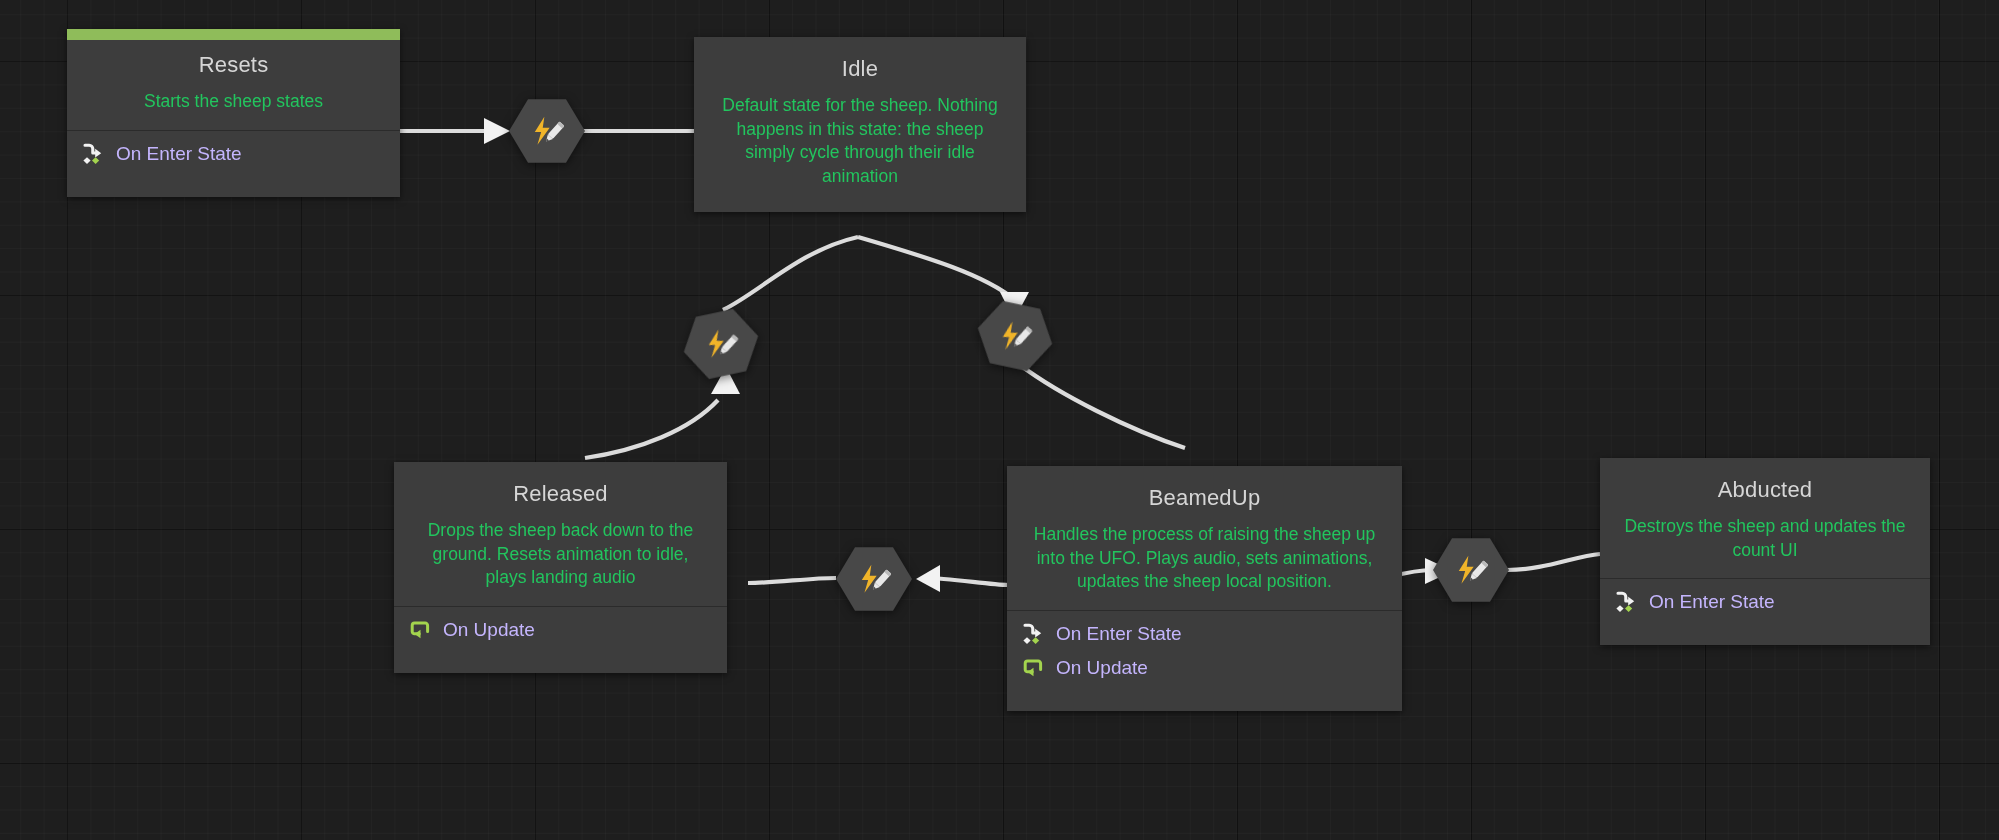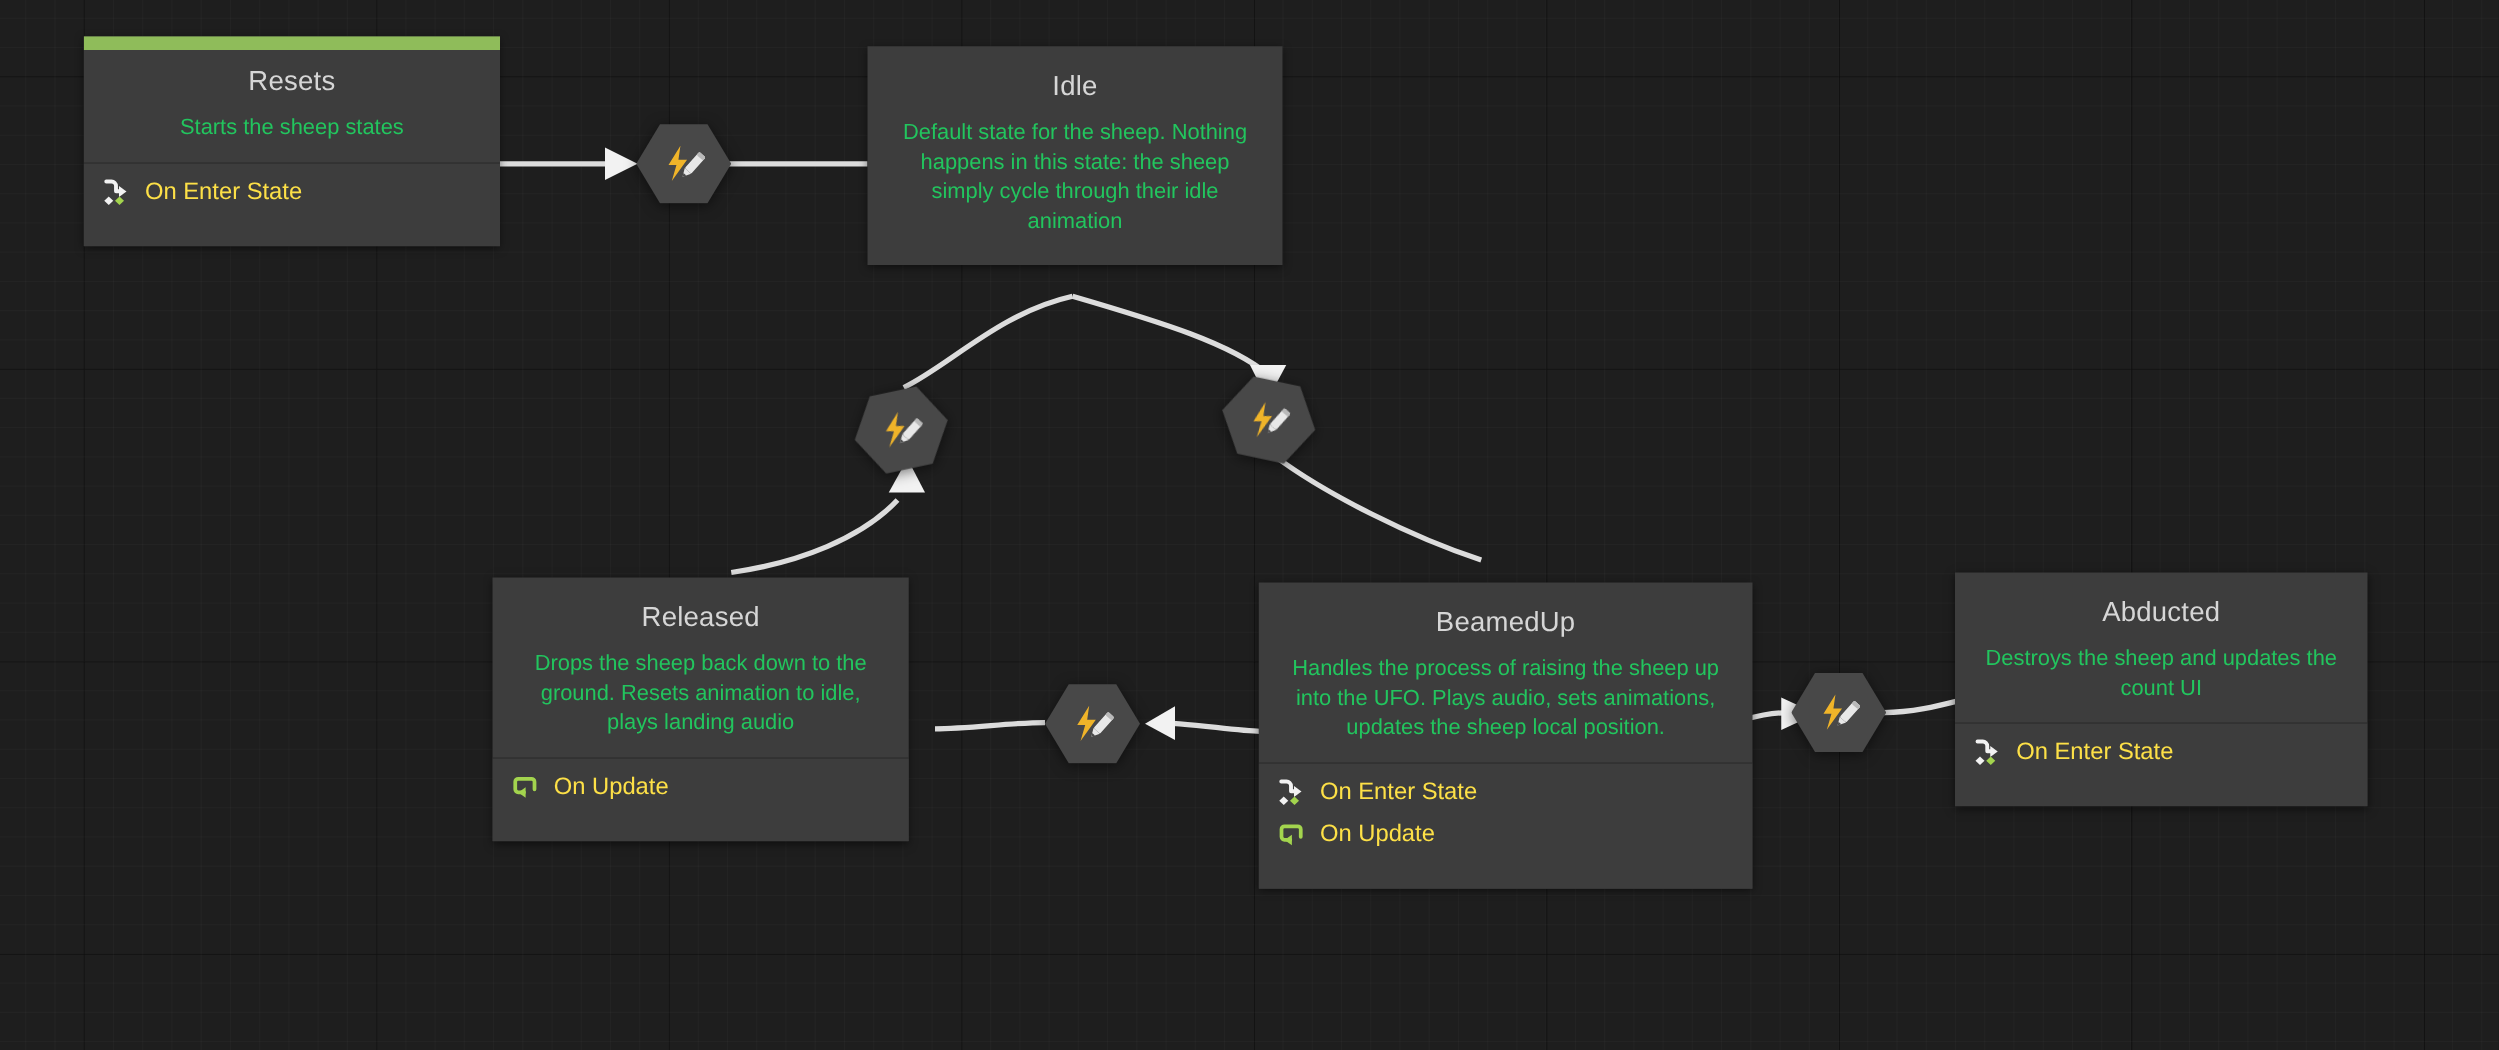--- a/index.html
+++ b/index.html
@@ -76,21 +76,21 @@
   }
   .node-body {
     padding: 6px 0 26px 0;
     background: #3d3d3d;
   }
   .event-row {
     display: flex;
     align-items: center;
     gap: 11px;
     padding: 3px 0 3px 14px;
-    color: #fde047;
+    color: #c4b5fd;
     font-size: 19px;
     line-height: 28px;
   }
   .event-icon {
     width: 24px;
     height: 24px;
     flex: 0 0 24px;
     display: block;
   }
 
@@ -215,21 +215,21 @@
       <div class="event-row">
         <svg class="event-icon" viewBox="0 0 24 24">
           <path d="M19.6 13.4 v-6.0 a2.4 2.4 0 0 0 -2.4 -2.4 h-10.6 a2.4 2.4 0 0 0 -2.4 2.4 v6.0 a2.4 2.4 0 0 0 2.4 2.4 h4.6" fill="none" stroke="#a3d44e" stroke-width="3.0" stroke-linecap="round" stroke-linejoin="round"></path>
           <polygon points="12.5,11.8 12.5,20.2 6.6,16.0" fill="#a3d44e"></polygon>
         </svg>
         <span>On Update</span>
       </div>
     </div>
   </div>
 
-  <div class="node no-accent" style="left:1564px; top:458px; width:330px;">
+  <div class="node no-accent" style="left:1600px; top:458px; width:330px;">
     <div class="node-head">
       <div class="node-title">Abducted</div>
       <div class="node-desc">Destroys the sheep and updates the count UI</div>
     </div>
     <div class="node-body">
       <div class="event-row">
         <svg class="event-icon" viewBox="0 0 24 24">
           <path d="M4 3.2 h4.2 a3.6 3.6 0 0 1 3.6 3.6 v4.2 h3.0" fill="none" stroke="#f2f2f2" stroke-width="3.1" stroke-linecap="round" stroke-linejoin="round"></path>
           <polygon points="14.2,6.7 20.2,11.2 14.2,15.5" fill="#f2f2f2"></polygon>
           <polygon points="6.0,15.2 9.6,18.6 6.0,22.0 2.4,18.6" fill="#f2f2f2"></polygon>

